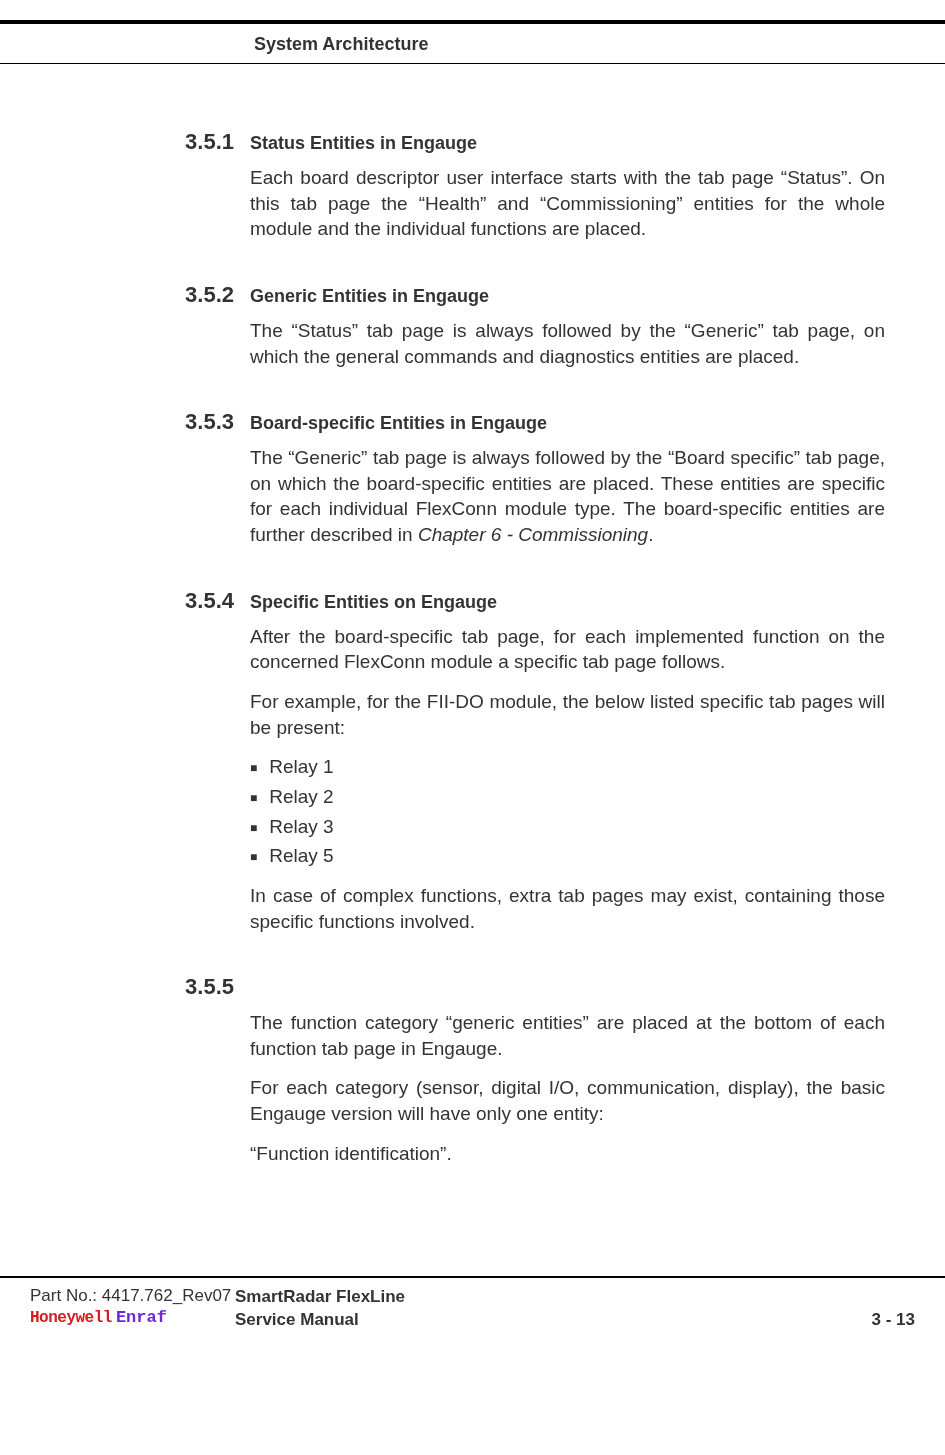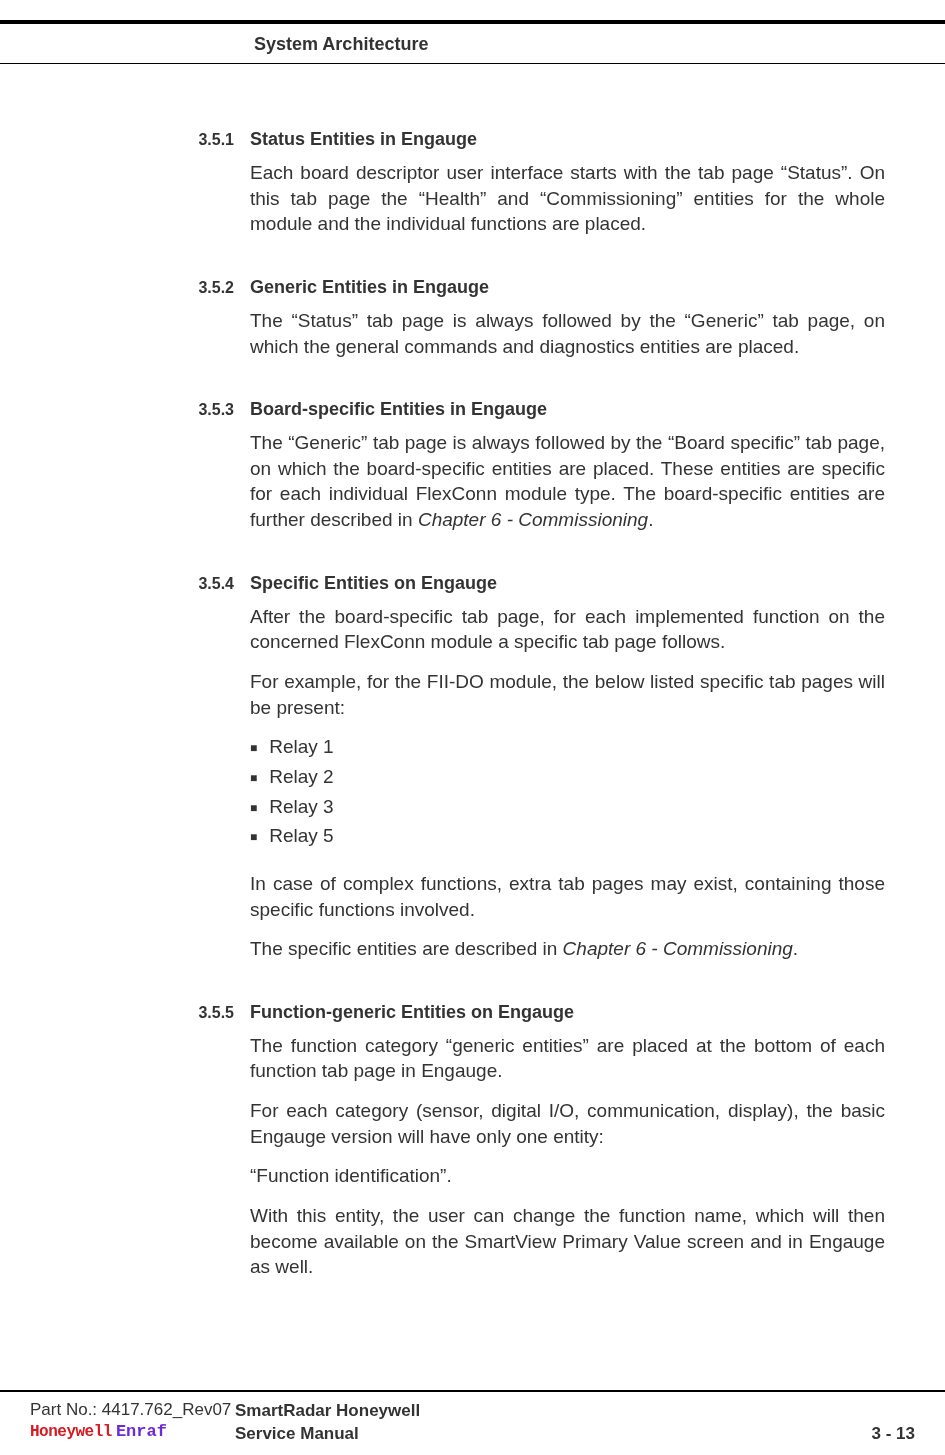--- a/index.html
+++ b/index.html
@@ -36,21 +36,21 @@
   }
   .section-row {
     display: flex;
     align-items: baseline;
   }
   .sec-num {
     width: 250px;
     text-align: right;
     padding-right: 16px;
     font-weight: bold;
-    font-size: 16px;
+    font-size: 22px;
     flex-shrink: 0;
     box-sizing: border-box;
   }
   .sec-title {
     font-weight: bold;
     font-size: 18px;
   }
   .body-text {
     margin-left: 250px;
     font-size: 19px;
@@ -60,21 +60,21 @@
   }
   .body-text p {
     margin: 0 0 14px 0;
   }
   .italic {
     font-style: italic;
   }
   ul.relay-list {
     list-style: none;
     padding: 0;
-    margin: 0 0 22px 0;
+    margin: 0 0 14px 0;
   }
   ul.relay-list li {
     margin: 4px 0;
   }
   ul.relay-list li::before {
     content: "■";
     font-size: 12px;
     margin-right: 12px;
     vertical-align: 1px;
   }
@@ -174,45 +174,42 @@
     <div class="body-text">
       <p>After the board-specific tab page, for each implemented function on the concerned FlexConn module a specific tab page follows.</p>
       <p>For example, for the FII-DO module, the below listed specific tab pages will be present:</p>
       <ul class="relay-list">
         <li>Relay 1</li>
         <li>Relay 2</li>
         <li>Relay 3</li>
         <li>Relay 5</li>
       </ul>
       <p>In case of complex functions, extra tab pages may exist, containing those specific functions involved.</p>
-      <p>The specific entities are described in <span class="italic">Chapter 6 - Commissioning</span>.</p>
     </div>
   </div>
 
   <div class="section">
     <div class="section-row">
       <div class="sec-num">3.5.5</div>
-      <div class="sec-title">Function-generic Entities on Engauge</div>
     </div>
     <div class="body-text">
       <p>The function category “generic entities” are placed at the bottom of each function tab page in Engauge.</p>
       <p>For each category (sensor, digital I/O, communication, display), the basic Engauge version will have only one entity:</p>
       <p>“Function identification”.</p>
-      <p>With this entity, the user can change the function name, which will then become available on the SmartView Primary Value screen and in Engauge as well.</p>
     </div>
   </div>
 
 </div>
 
 <div class="footer">
   <div class="footer-left">
     <div class="footer-part">Part No.: 4417.762_Rev07</div>
     <div class="logo-row">
       <span class="honeywell">Honeywell</span>
       <span class="enraf">Enraf</span>
     </div>
   </div>
   <div class="footer-mid">
-    <div>SmartRadar Honeywell</div>
+    <div>SmartRadar FlexLine</div>
     <div>Service Manual</div>
   </div>
   <div class="footer-right">3 - 13</div>
 </div>
 
 </body></html>

